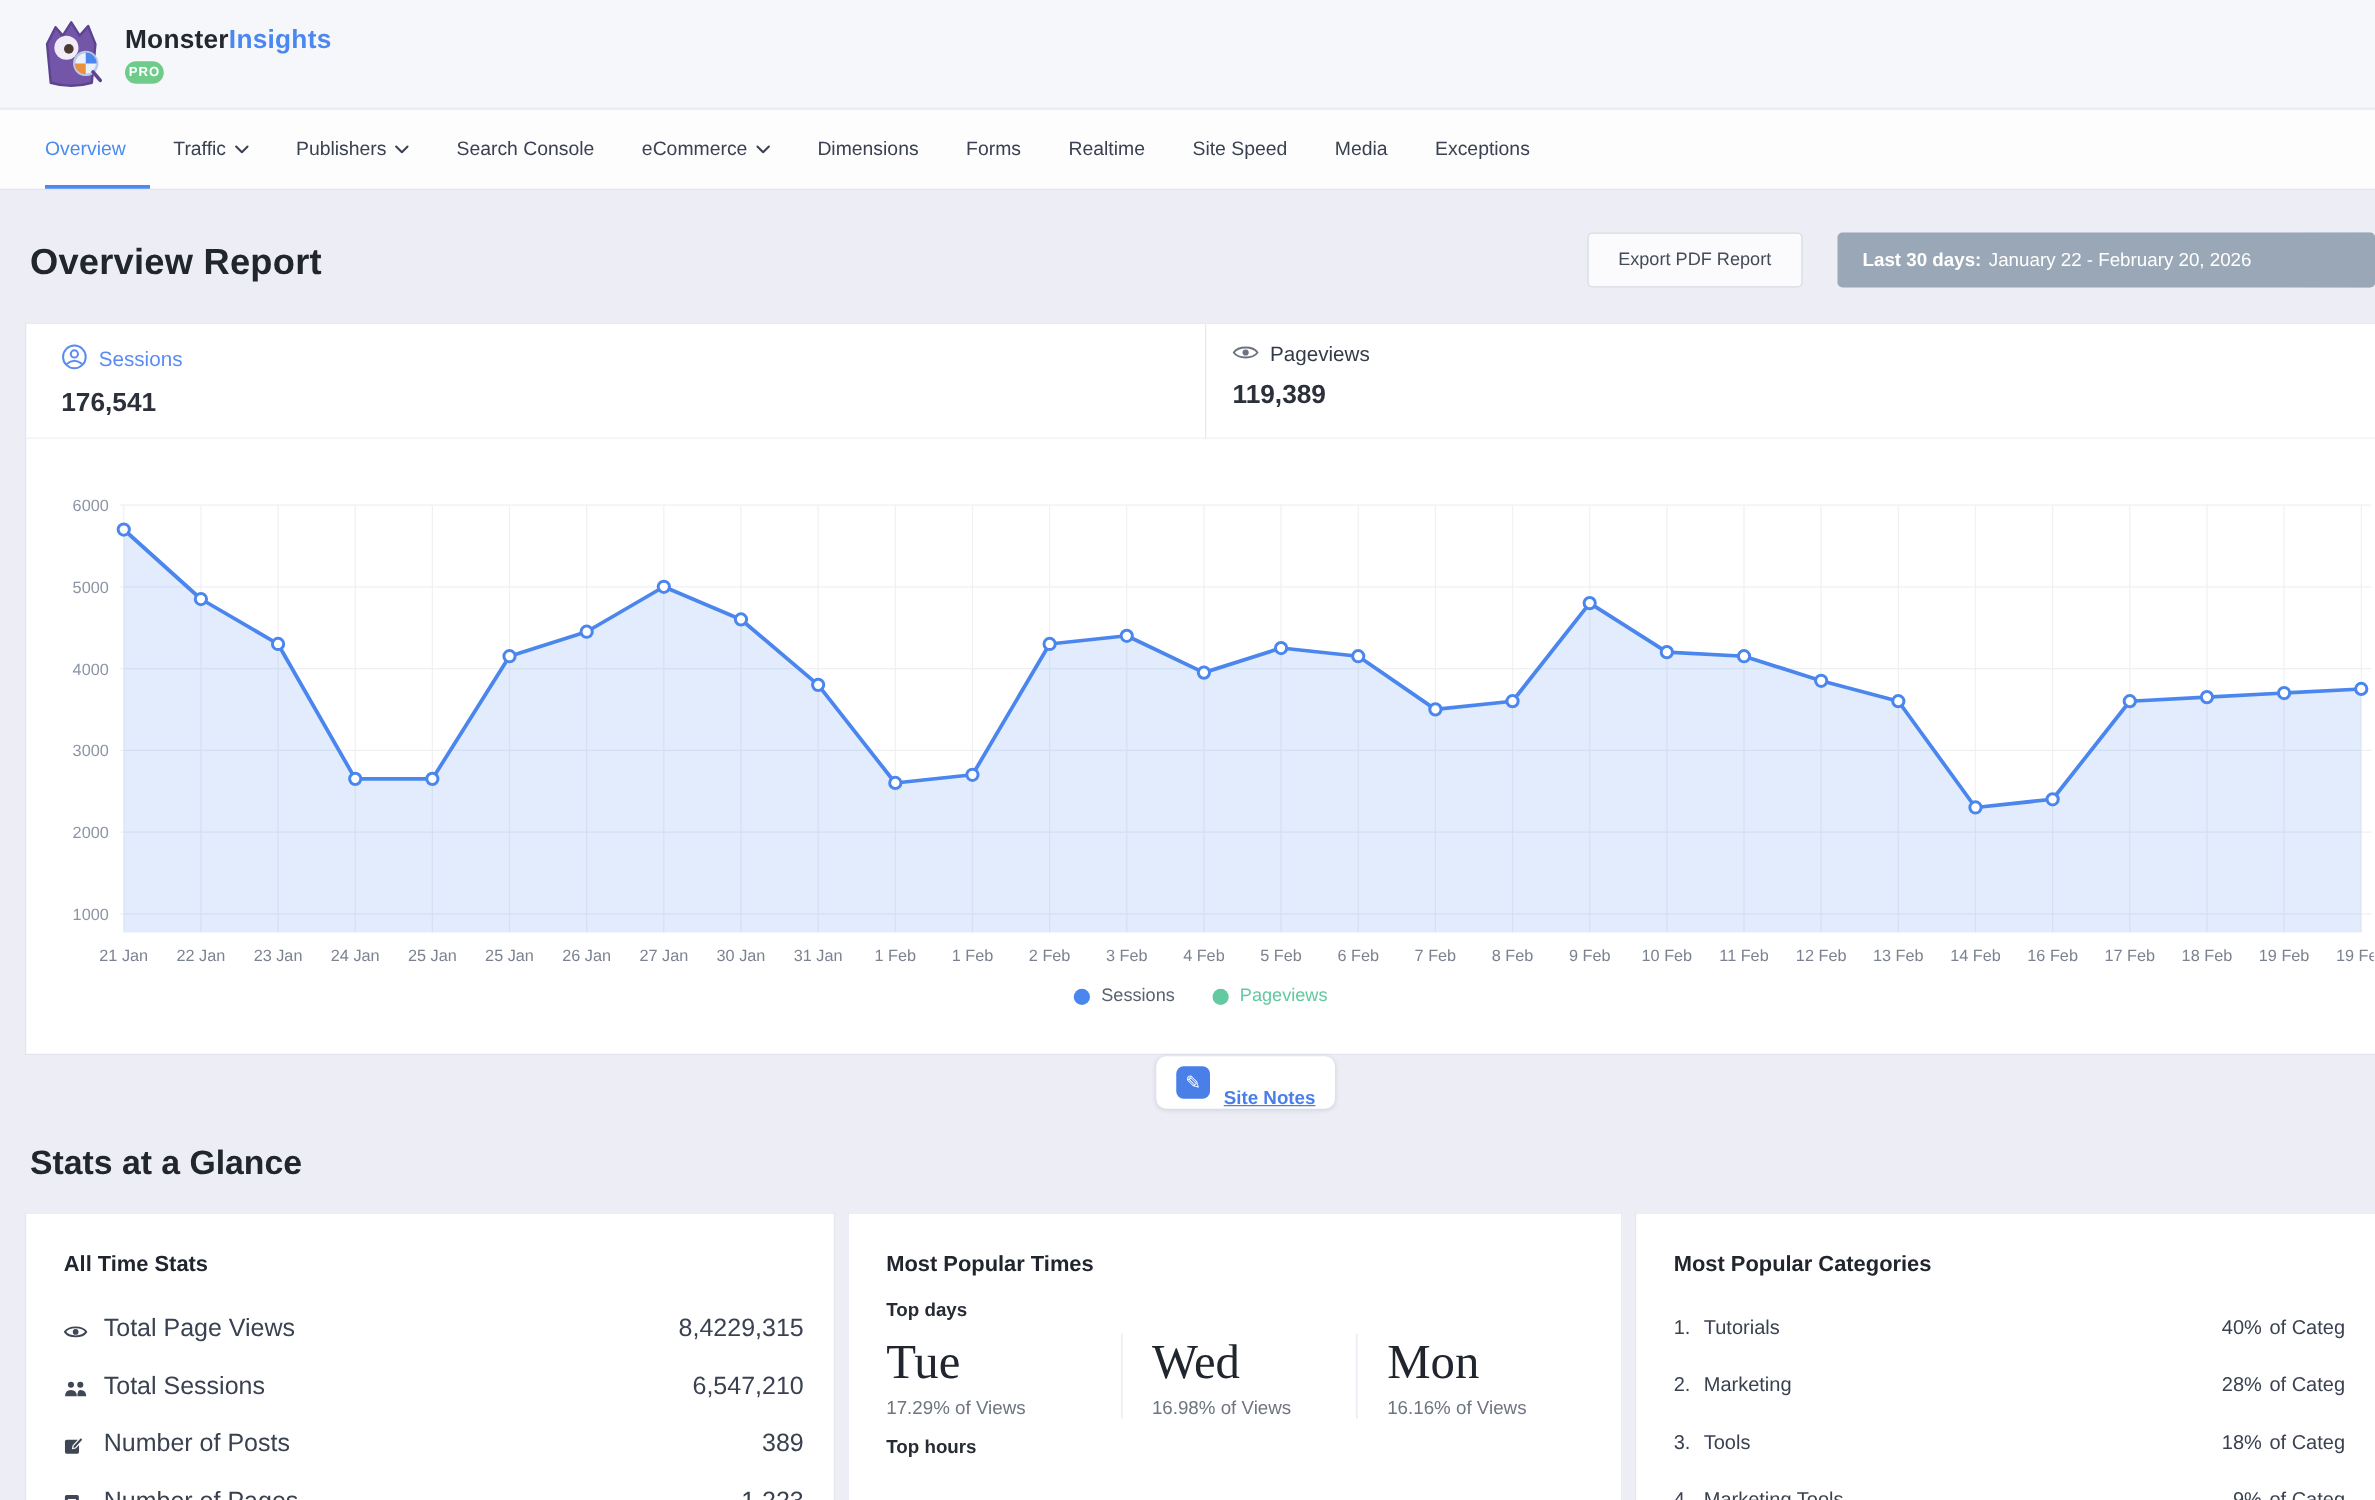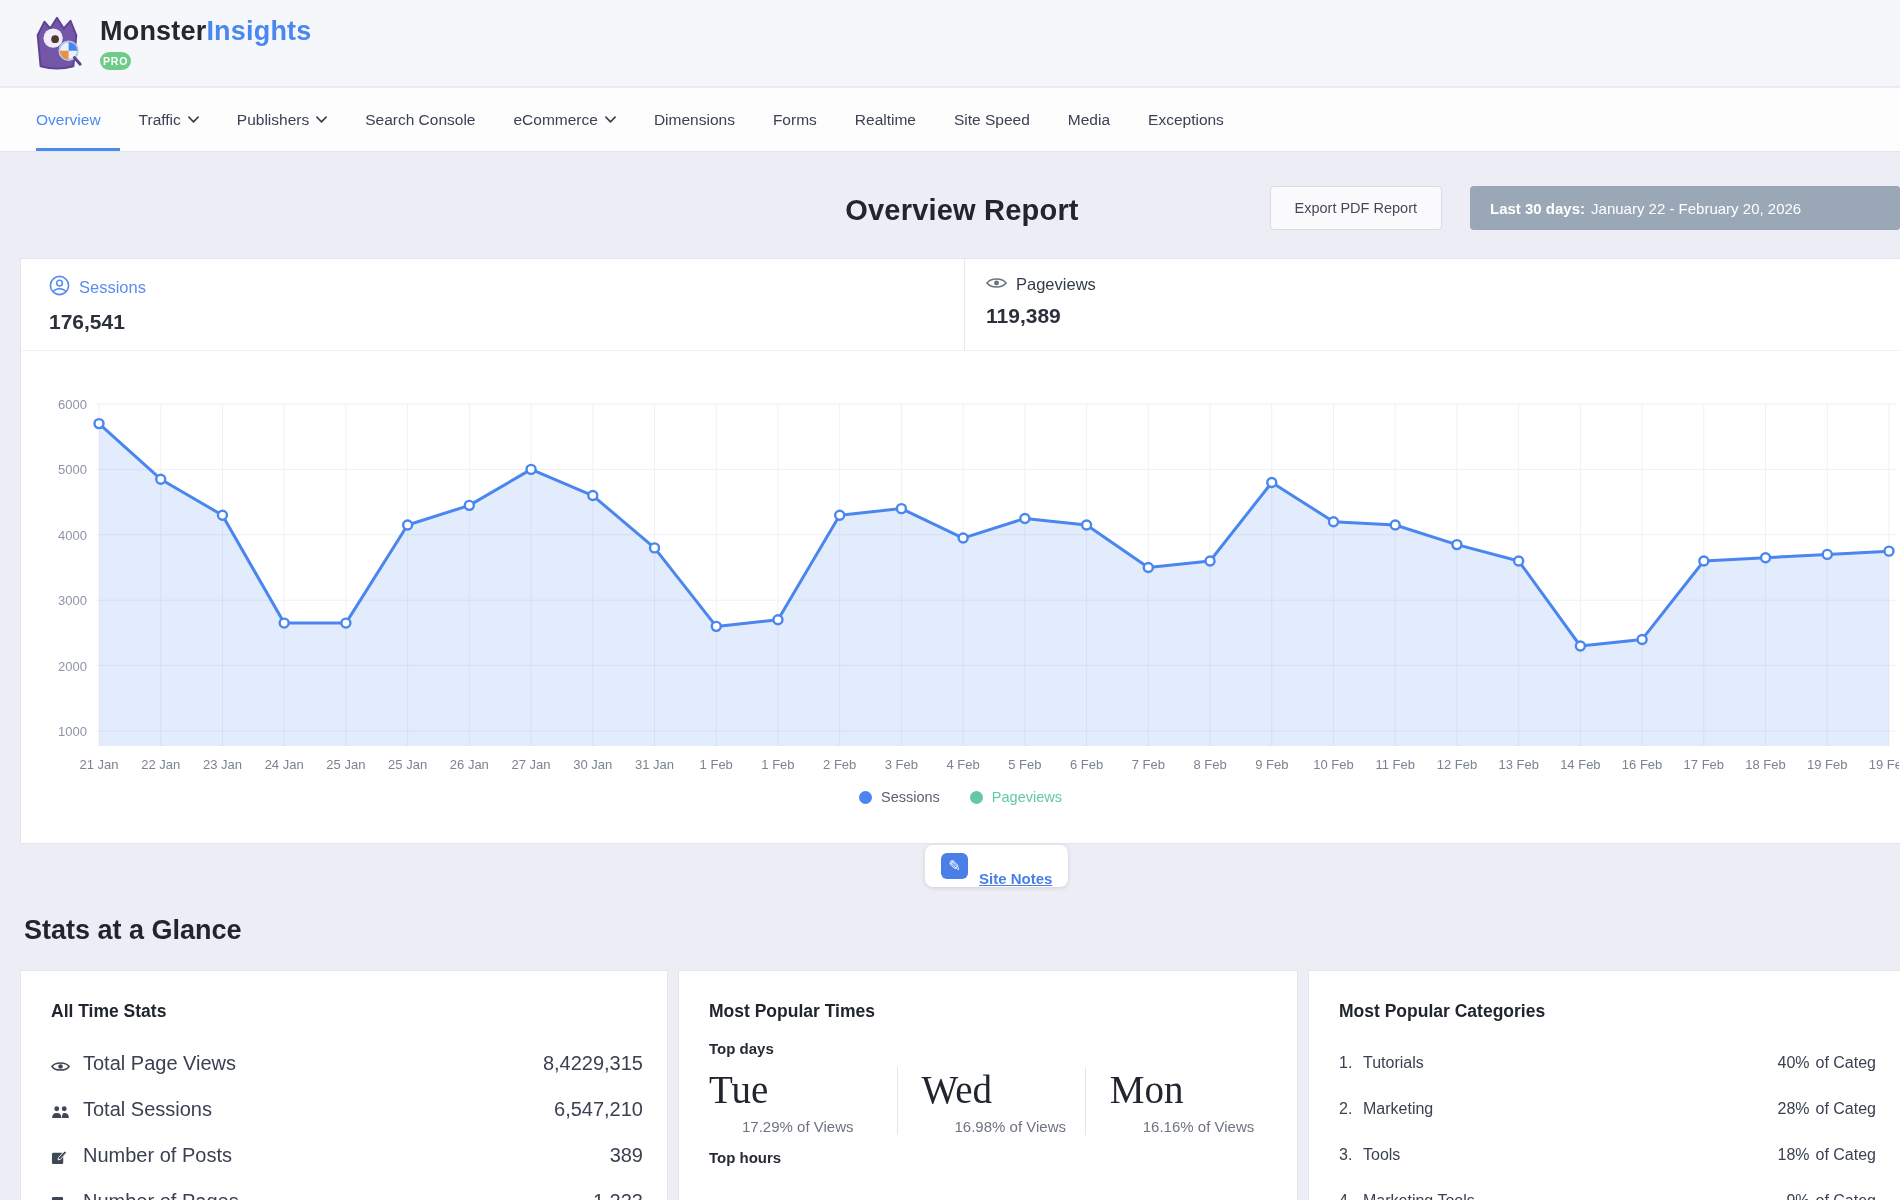--- a/index.html
+++ b/index.html
@@ -9,21 +9,21 @@
     background:#ecedf5; color:#2b303b; position:relative;
   }
   
   .topbar {
     position:absolute; top:0; left:0; width:1900px; height:87px;
     background:#f6f7fb; border-bottom:1px solid #e9eaf1;
     display:flex; align-items:center; padding-left:28px;
   }
   .logo-wrap { width:58px; height:62px; margin-right:14px; }
   .brand-block { display:flex; flex-direction:column; justify-content:center; }
-  .brand-line { font-size:27px; font-weight:bold; letter-spacing:.2px; }
+  .brand-line { font-size:21px; font-weight:bold; letter-spacing:.2px; }
   .brand-dark { color:#23272e; }
   .brand-accent { color:#4a87ef; }
   .pro-badge {
     margin-top:5px; align-self:flex-start; background:#6ecb8a; color:#ffffff;
     font-size:10.5px; font-weight:bold; letter-spacing:.8px;
     padding:3px 3px; border-radius:9px;
   }
   
   .nav {
     position:absolute; top:88px; left:0; width:1900px; height:64px;
@@ -34,21 +34,21 @@
     display:flex; align-items:center; gap:7px; padding:0 19px;
     font-size:15.5px; font-weight:500; color:#3a4150; cursor:pointer;
   }
   .nav-item:first-child { padding-left:0; }
   .nav-item.active { color:#4a8bf0; box-shadow:inset 0 -3px 0 #4a8bf0; }
   .chev { width:11px; height:7px; display:inline-block; }
   .chev svg { display:block; }
   
   .report-header {
     position:absolute; top:182px; left:24px; width:1876px; height:56px;
-    display:flex; align-items:center;justify-content:center;
+    display:flex; align-items:center;
   }
   .report-title { font-size:29px; font-weight:800; color:#20252e; letter-spacing:.2px; }
   .header-actions { position:absolute; right:0; top:4px; display:flex; gap:28px; }
   .export-btn {
     background:#fbfbfd; border:1px solid #d8dbe4; border-radius:4px;
     font-size:14.5px; color:#444b58; padding:13px 24px; cursor:pointer;
     font-family:inherit;
   }
   .date-btn {
     position:relative; background:#9aa7b6; border:none; border-radius:4px;
@@ -111,21 +111,21 @@
   }
   .stat-row .row-icon { width:19px; height:16px; margin-right:13px; flex:none; }
   .stat-row .row-label { flex:1; }
   .stat-row .row-value { text-align:right; color:#3a4150; }
   
   .sub-label { font-size:15px; font-weight:bold; color:#262b34; margin:4px 0 10px 0; }
   .days-row { display:flex; margin-bottom:14px; }
   .day-block { width:193px; padding-right:10px; }
   .day-block + .day-block { border-left:1px solid #e4e7ef; padding-left:24px; }
   .day-name { font-family:"Liberation Serif","DejaVu Serif",serif; font-size:39px; color:#20252e; }
-  .day-share { margin-top:6px; font-size:15px; color:#6e7480;margin-left:33px; }
+  .day-share { margin-top:6px; font-size:15px; color:#6e7480; }
   
   .cat-row { display:flex; align-items:center; height:46px; font-size:16px; color:#3a4150; }
   .cat-rank { width:24px; }
   .cat-label { flex:1; }
   .cat-value { white-space:nowrap; display:flex; }
   .cat-pct { min-width:38px; text-align:right; margin-right:6px; }
 </style>
 </head>
 <body>
 

